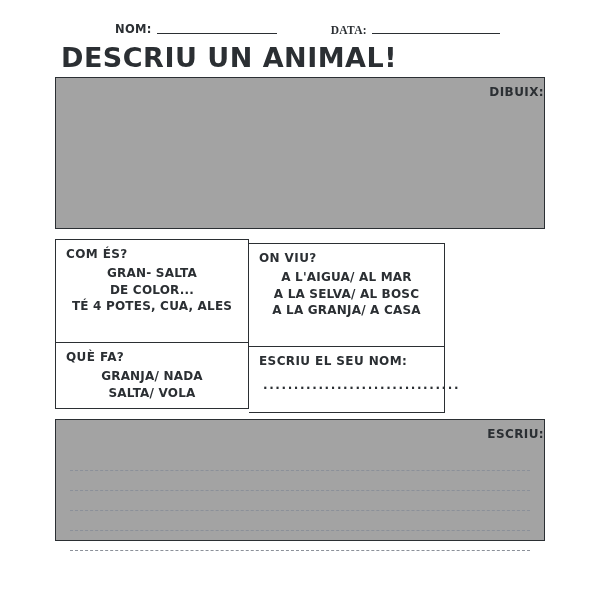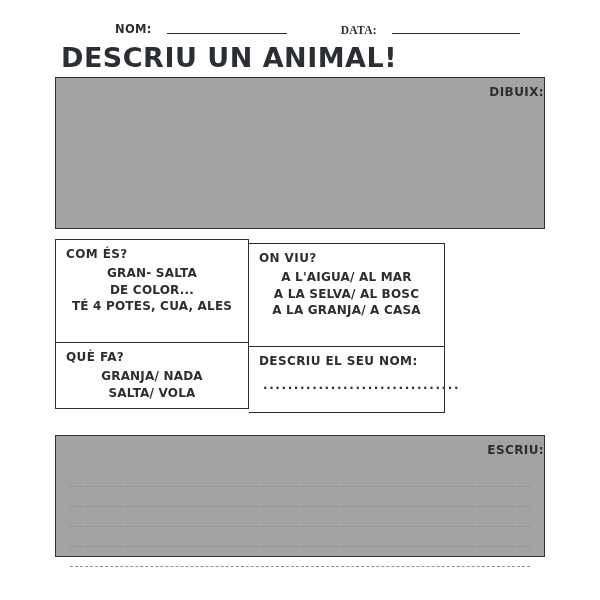--- a/index.html
+++ b/index.html
@@ -31,21 +31,20 @@
     padding: 0 6px 0 60px;
     box-sizing: border-box;
   }
   .field {
     display: flex;
     align-items: flex-end;
     font-size: 11.5px;
     font-weight: bold;
     letter-spacing: .3px;
     color: #2b2f33;
-    gap: 10px;
   }
   .field .label { white-space: nowrap; }
   .field .rule {
     display: inline-block;
     border-bottom: 1.6px solid #2b2f33;
     margin-left: 5px;
     margin-bottom: 2px;
   }
   .field.nom .rule { width: 120px; }
   .field.data { margin-left: 36px; font-family: Liberation Serif, serif; }
@@ -116,21 +115,21 @@
   .dots {
     font-size: 12px;
     font-weight: bold;
     letter-spacing: 1.6px;
     padding: 10px 0 0 14px;
     color: #2b2f33;
     white-space: nowrap;
   }
 
   .write-box {
-    margin-top: 22px;
+    margin-top: 6px;
     height: 122px;
     position: relative;
   }
   .write-lines {
     padding: 10px 14px 0 14px;
   }
   .write-lines .wline {
     border-bottom: 1.3px dashed #8b9099;
     height: 19px;
   }
@@ -180,21 +179,21 @@
     <div class="col right">
       <div class="cell on-viu">
         <div class="box-label">ON VIU?</div>
         <div class="cell-body">
           <span class="ln">A L'AIGUA/ AL MAR</span>
           <span class="ln">A LA SELVA/ AL BOSC</span>
           <span class="ln">A LA GRANJA/ A CASA</span>
         </div>
       </div>
       <div class="cell nom-cell">
-        <div class="box-label">DESCRIU EL SEU NOM:</div>
+        <div class="box-label">ESCRIU EL SEU NOM:</div>
         <div class="dots">................................</div>
       </div>
     </div>
 
   </div>
 
   <div class="box write-box">
     <div class="box-label">ESCRIU:</div>
     <div class="write-lines">
       <div class="wline"></div>

